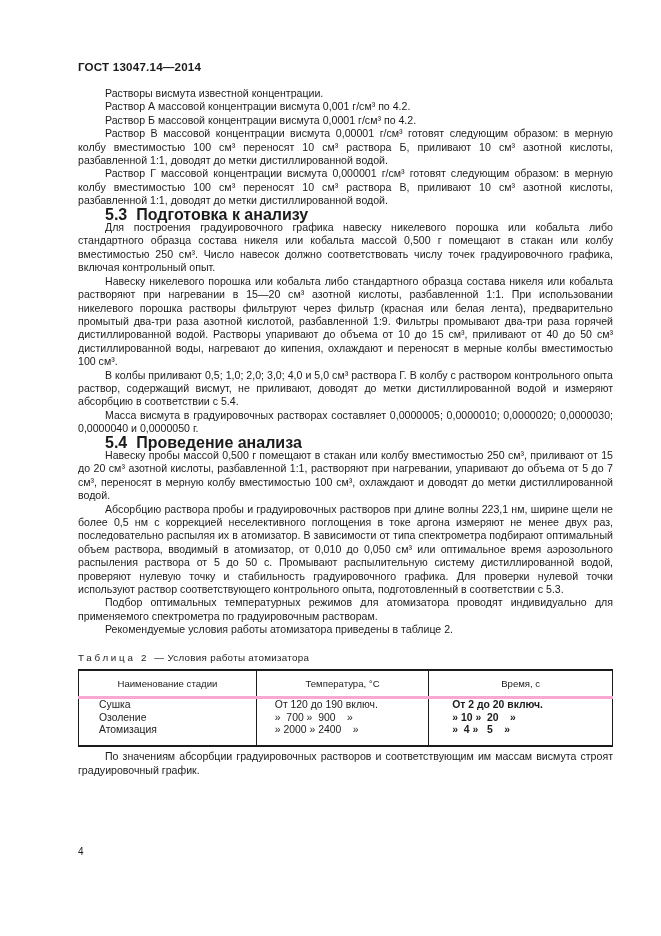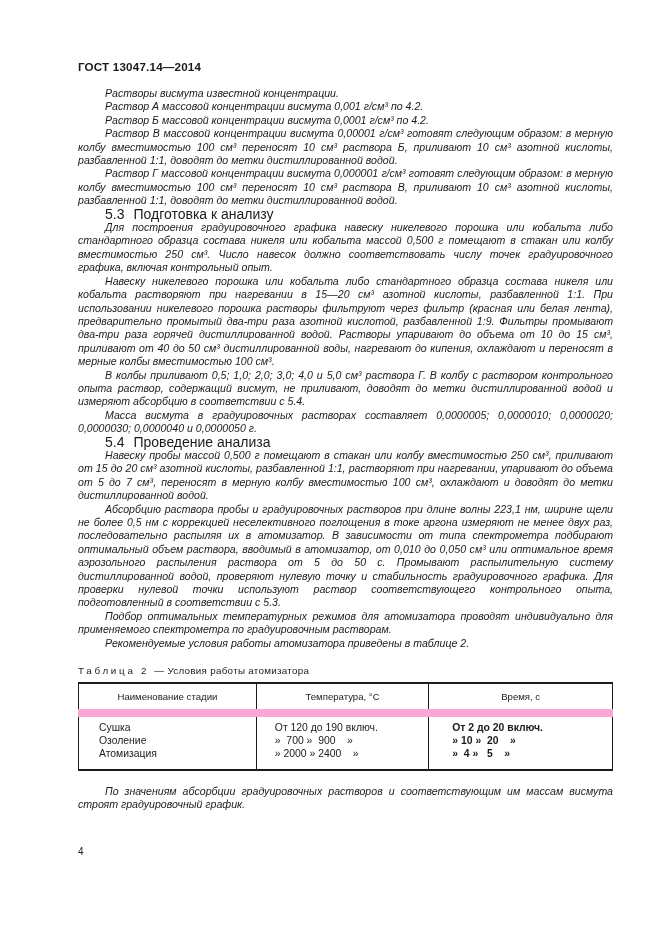--- a/index.html
+++ b/index.html
@@ -26,27 +26,26 @@
     font-size:11.6px;
     letter-spacing:0.2px;
     margin:0 0 14px 0;
   }
   .para {
     margin:0;
     font-size:10.6px;
     line-height:13.4px;
     text-align:justify;
     text-indent:27px;
-    font-style:italic;
   }
   .heading {
     margin:0;
-    font-size:14px;
+    font-size:16px;
     line-height:13.4px;
-    font-weight:normal;
+    font-weight:bold;
     text-indent:27px;
   }
   .heading .h-num { margin-right:9px; }
   .table-caption {
     margin-top:15px;
     margin-bottom:6px;
     font-size:9.8px;
     letter-spacing:0.03em;
   }
   .table-caption .cap-label { letter-spacing:0.28em; margin-right:2px; }
@@ -57,36 +56,36 @@
     border-top:2px solid #1b1b1b;
     border-bottom:2px solid #1b1b1b;
     border-left:1px solid #1b1b1b;
     border-right:1px solid #1b1b1b;
   }
   table.t2 thead th {
     font-weight:normal;
     font-size:9.6px;
     text-align:center;
     padding:7px 4px;
-    border-bottom:8px solid #f9a8d4;
+    border-bottom:3px solid #f9a8d4;
   }
   table.t2 th + th, table.t2 td + td { border-left:1px solid #1b1b1b; }
   table.t2 tbody td {
     font-size:10.4px;
     line-height:12.9px;
     padding:0;
     white-space:pre;
     overflow:hidden;
   }
   table.t2 tbody td.c1 { padding-left:20px; }
   table.t2 tbody td.c2 { padding-left:18px; }
   table.t2 tbody td.c3 { padding-left:23px;font-weight:bold; }
-  table.t2 tbody tr:first-child td { padding-top:5px; }
+  table.t2 tbody tr:first-child td { }
   table.t2 tbody tr:last-child td { padding-bottom:8px; }
-  .after-table { margin-top:14px; }
+  .after-table { margin-top:3px; }
   .page-number {
     position:absolute;
     left:78px; top:846px;
     font-size:10px;
   }
 </style>
 </head>
 <body>
 
 <div class="page">

